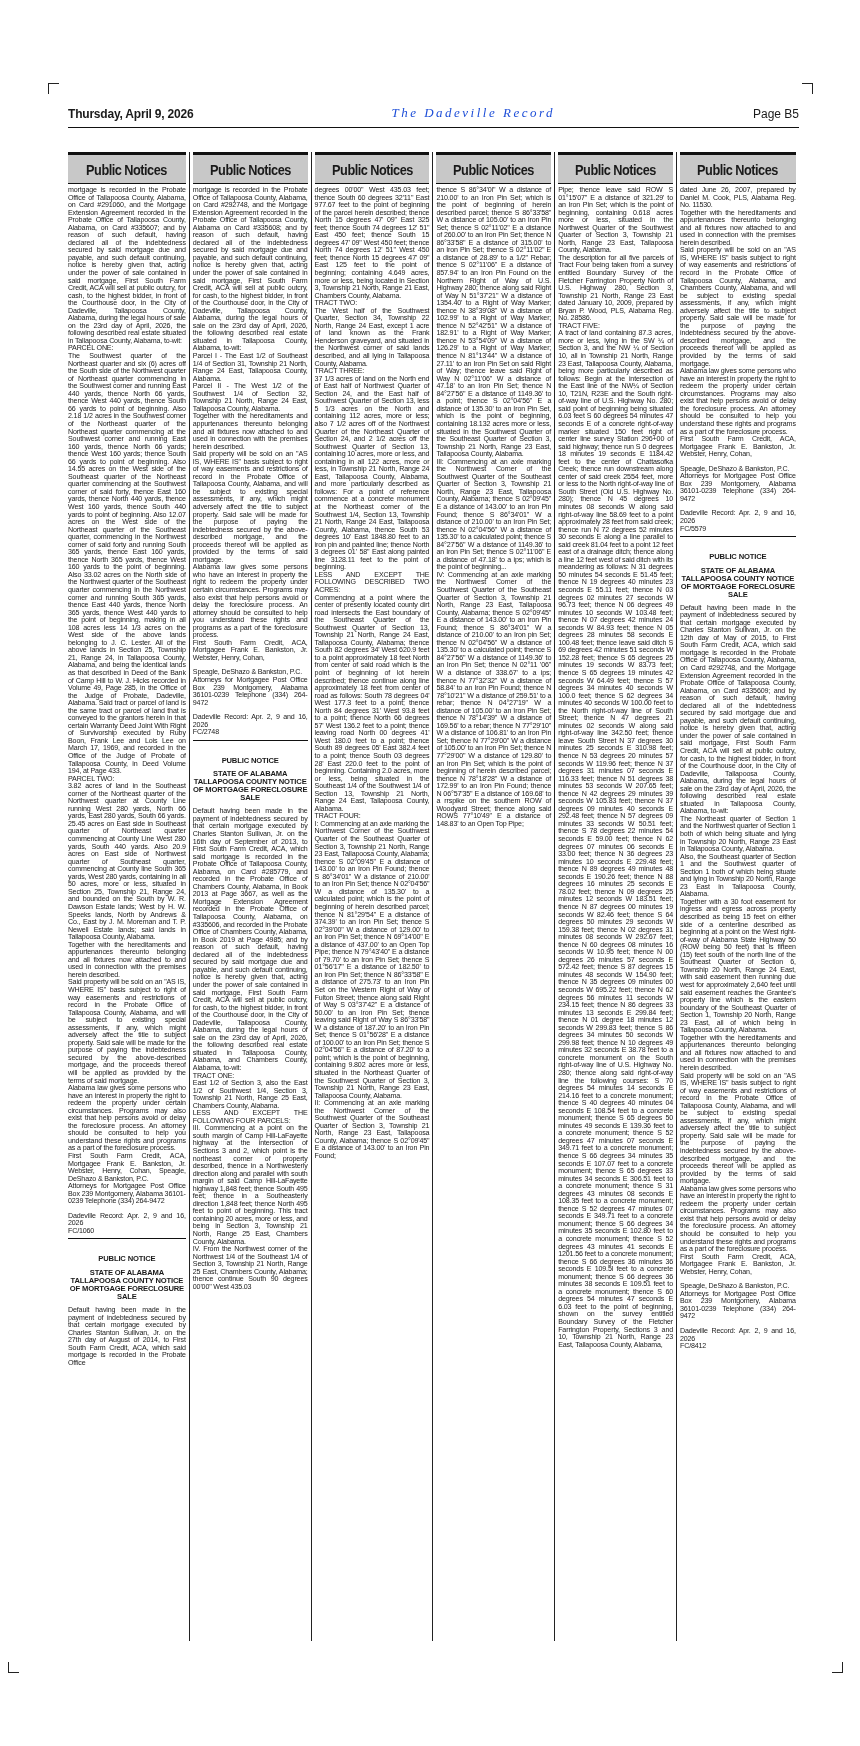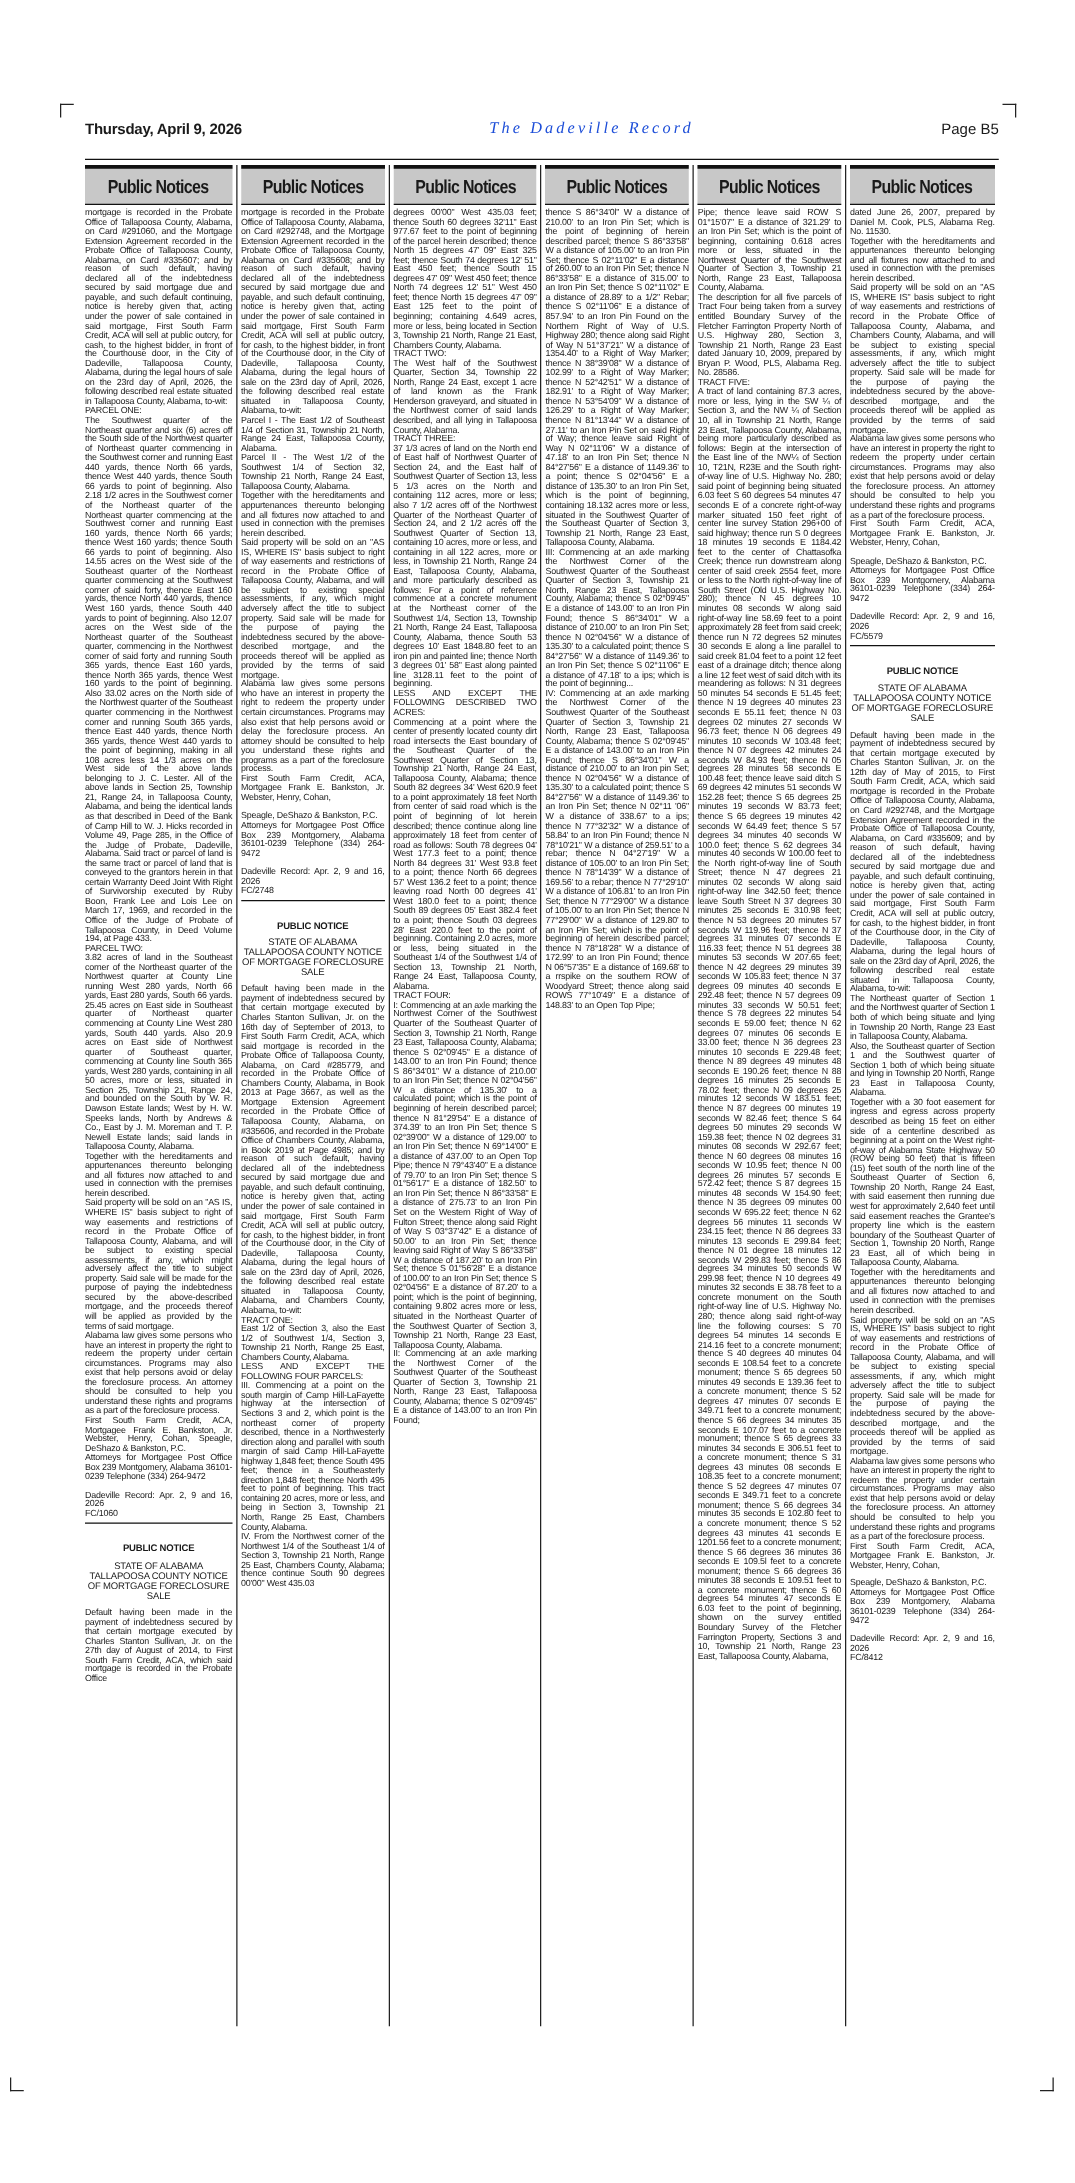--- a/index.html
+++ b/index.html
@@ -2,36 +2,36 @@
 <html><head>
 <meta charset="utf-8">
 <style>
   html, body { margin:0; padding:0; background:#fff; }
   body { width:860px; height:1746px; position:relative; overflow:hidden; font-family:"Liberation Sans", sans-serif; color:#1a1a1a; }
   .crop { position:absolute; width:10px; height:10px; border-color:#222; border-style:solid; border-width:0; }
   .crop.tl { left:48px; top:83px; border-left-width:1px; border-top-width:1px; }
   .crop.tr { left:802px; top:83px; border-right-width:1px; border-top-width:1px; }
   .crop.bl { left:8px; top:1662px; border-left-width:1px; border-bottom-width:1px; }
   .crop.br { left:832px; top:1662px; border-right-width:1px; border-bottom-width:1px; }
-  .masthead { position:absolute; left:68px; top:104px; width:731px; height:24px; border-bottom:1.5px solid #111; display:flex; align-items:flex-end; justify-content:space-between; padding-bottom:17px; box-sizing:border-box; }
+  .masthead { position:absolute; left:68px; top:104px; width:731px; height:24px; border-bottom:1.5px solid #111; display:flex; align-items:flex-end; justify-content:space-between; padding-bottom:6px; box-sizing:border-box; }
   .masthead .date { font-weight:bold; font-size:12px; font-family:"Liberation Sans", sans-serif; letter-spacing:-0.2px; }
   .masthead .paper { font-family:"Liberation Serif", serif; font-style:italic; font-size:13px; letter-spacing:2.5px; color:#1d4ed8; }
   .masthead .page { font-weight:normal; font-size:12px; }
-  .columns { position:absolute; left:68px; top:132px; width:731px; height:1489px; display:flex; }
+  .columns { position:absolute; left:68px; top:152px; width:731px; height:1489px; display:flex; }
   .col { width:121.8px; box-sizing:border-box; padding:0 3px; position:relative; overflow:hidden; border-right:1px solid #222; }
   .col:last-child { border-right:none; }
   .col:first-child { padding-left:0; }
   .banner { background:#c8c8c8; border-top:3px solid #111; border-bottom:1.5px solid #111; height:28px; display:flex; align-items:center; justify-content:center; margin-bottom:3px; }
   .banner span { font-family:"Liberation Sans", sans-serif; font-weight:bold; font-size:15px; letter-spacing:-0.6px; transform:scaleX(0.85); display:inline-block; }
   .txt { font-size:7.1px; line-height:7.55px; text-align:justify; hyphens:auto; word-break:break-word; letter-spacing:-0.15px; }
   .txt p { margin:0; }
   .txt .ref { font-weight:normal; }
   .rule { border-top:1.2px solid #111; margin:3px 0 3px 0; }
   .pn { text-align:center; font-weight:bold; font-size:7.6px; margin:16px 0 6px; }
-  .hd { text-align:center; font-weight:normal; font-size:7.6px; line-height:8px; margin:0 0 6px; }
+  .hd { text-align:center; font-weight:bold; font-size:7.6px; line-height:8px; margin:0 0 6px; }
   .gap { height:7px; }
 </style>
 </head>
 <body>
 
 <div class="crop tl"></div>
 <div class="crop tr"></div>
 <div class="crop bl"></div>
 <div class="crop br"></div>
 

